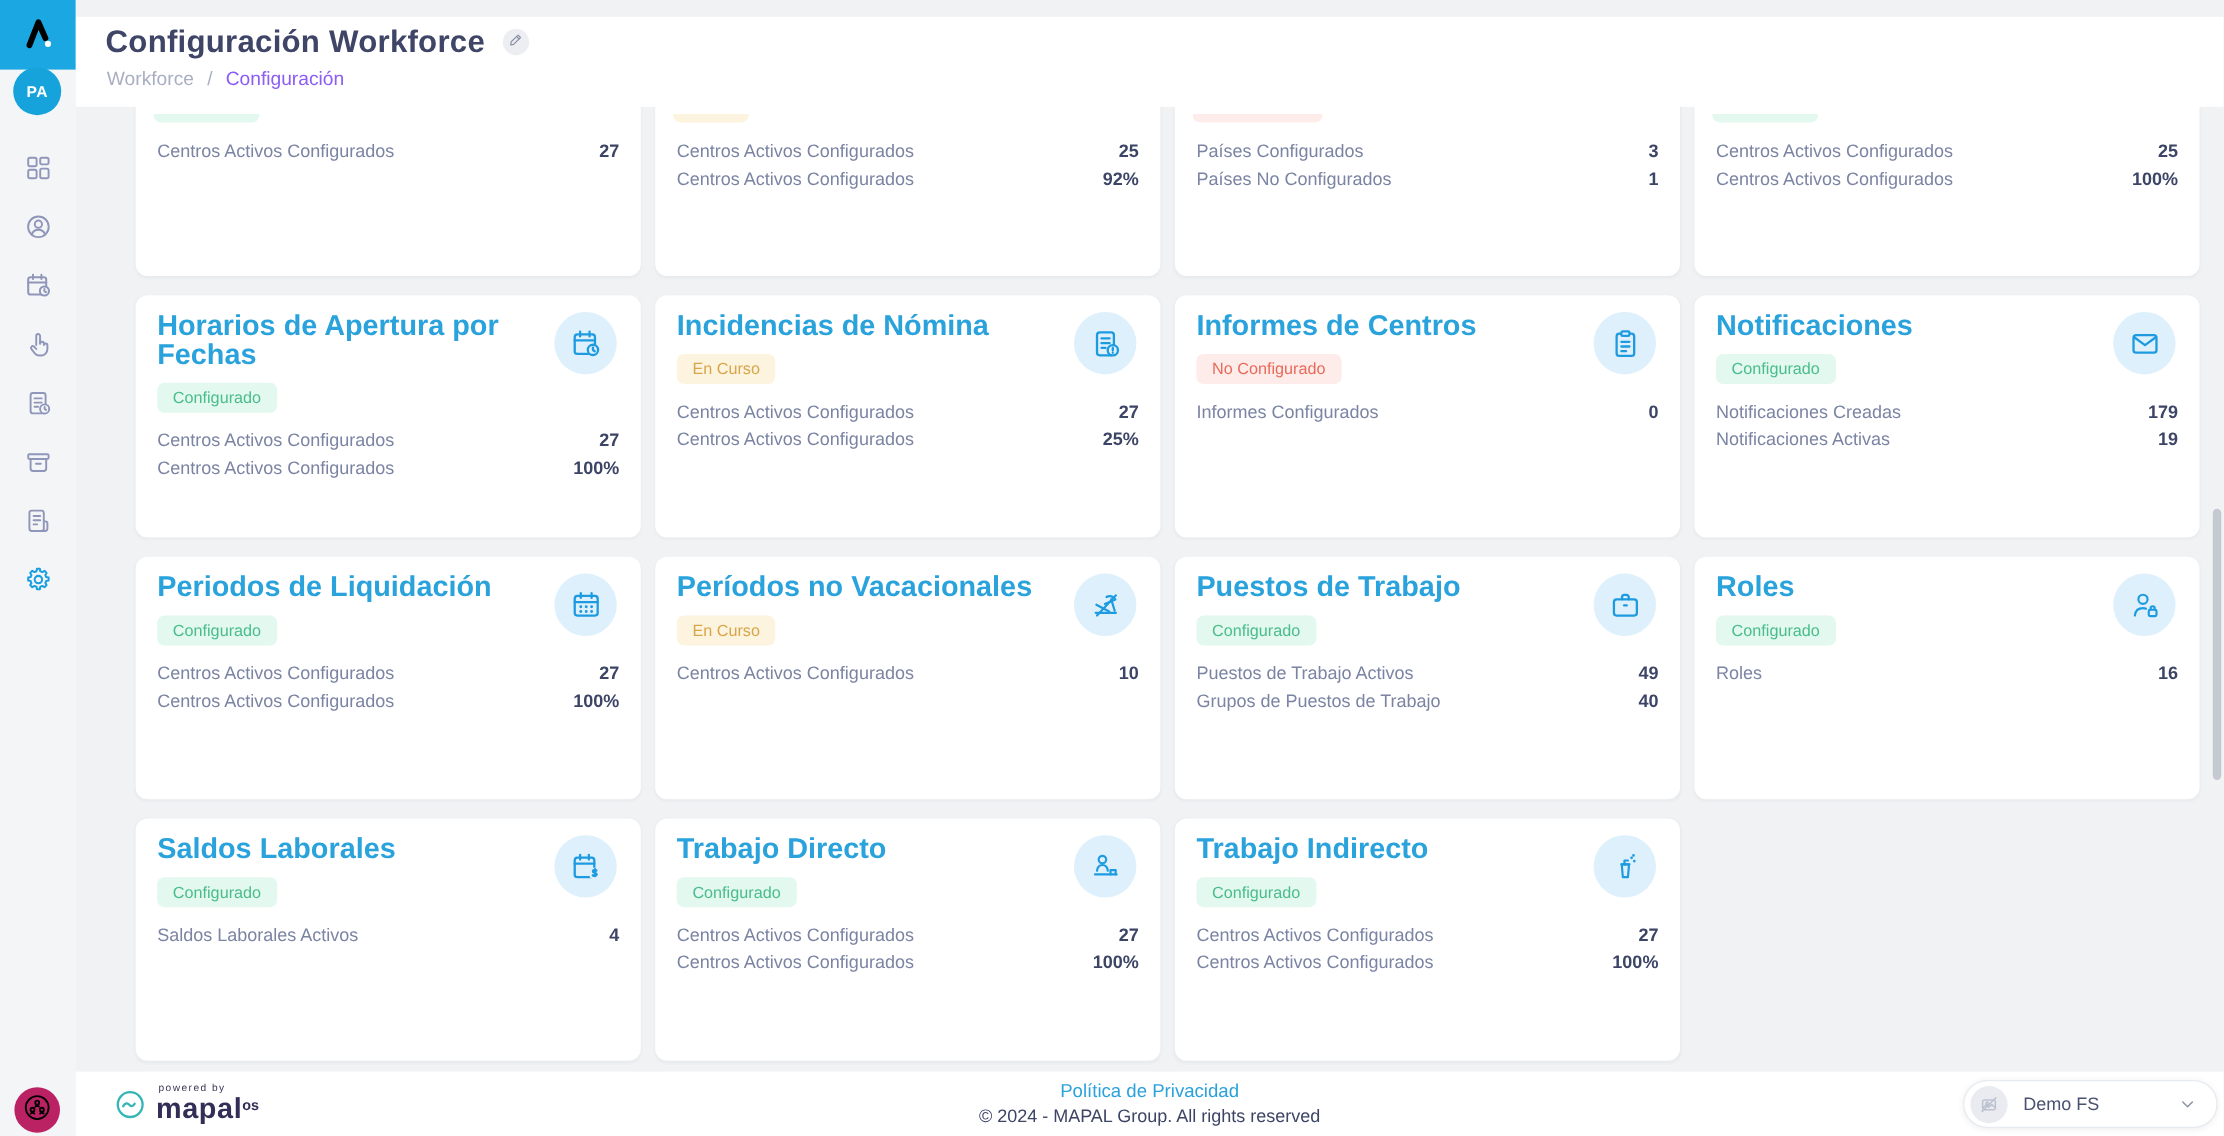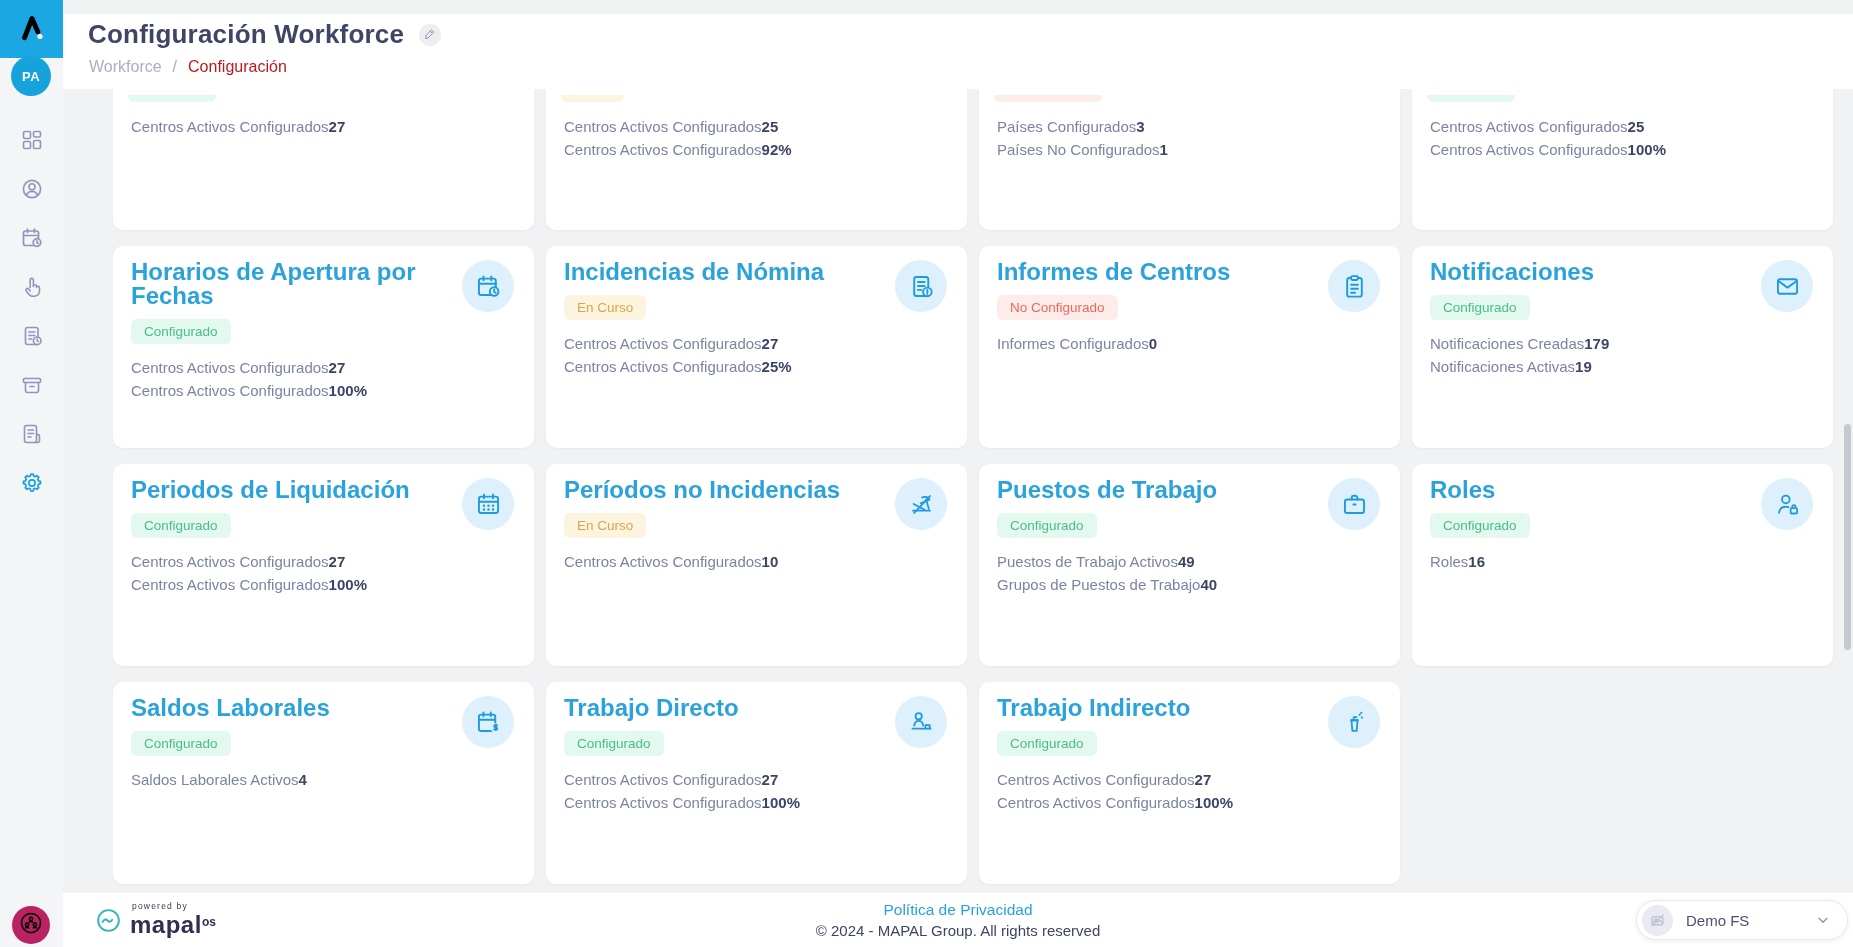--- a/index.html
+++ b/index.html
@@ -26,41 +26,41 @@
 
   
   .header { position:absolute; left:63px; top:14px; width:1790px; height:75px; background:#fff; z-index:4; }
   .header-title-row { position:absolute; left:25px; top:5px; display:flex; align-items:center; gap:15px; }
   .page-title { font-size:26px; font-weight:bold; color:#3f4566; letter-spacing:.2px; }
   .edit-btn { width:22px; height:22px; border-radius:50%; background:#eceef2; color:#8a90a5;
     display:flex; align-items:center; justify-content:center; cursor:pointer; }
   .edit-btn svg { width:12px; height:12px; }
   .breadcrumb { position:absolute; left:26px; top:44px; font-size:16px; color:#a9afc2; display:flex; gap:11px;text-align:center; }
   .crumb-link { cursor:pointer; }
-  .crumb-current { color:#b91c1c; }
+  .crumb-current { color:#8b5cf6; }
 
   
   .content { position:absolute; left:63px; top:75px; width:1790px; height:818px; overflow:hidden; }
   .grid { position:absolute; left:50px; top:0; display:grid;
     grid-template-columns:repeat(4, 421px); grid-template-rows:155px 202px 202px 202px; gap:16px 12px; }
   .card { background:#fff; border-radius:10px; box-shadow:0 1px 3px rgba(40,50,80,.05);
     position:relative; padding:14px 18px 0 18px; cursor:pointer; }
   .card.clipped { border-radius:0 0 10px 10px; padding-top:0; }
   .sliver { height:7px; border-radius:0 0 6px 6px; margin-top:20px; margin-left:-3px; }
   .sliver.green { width:88px; background:#e3f8ee; }
   .sliver.orange { width:63px; background:#fdf4df; }
   .sliver.red { width:108px; background:#fdece9; }
   .card.clipped .stats { margin-top:13px; }
   .card-title { font-size:24px; font-weight:bold; color:#2aa2db; line-height:24px; padding-right:70px; }
   .badge { display:inline-block; margin-top:11px; padding:5px 13px; border-radius:6px; font-size:13.5px; }
   .badge.green { color:#49bd8b; background:#e3f8ee; }
   .badge.orange { color:#d9a54a; background:#fdf4df; }
   .badge.red { color:#e96a5b; background:#fdece9; }
   .stats { margin-top:12px; }
-  .stat { display:flex; align-items:center; height:23px; }
+  .stat { display:flex; justify-content:space-between; align-items:center; height:23px; }
   .stat-label { font-size:15px; color:#7b84a3; }
   .stat-value { font-size:15px; font-weight:bold; color:#3d4566; }
   .icon-circle { position:absolute; top:14px; right:20px; width:52px; height:52px; border-radius:50%;
     background:#ddf0fc; --icon-bg:#ddf0fc; color:#1e9be0; display:flex; align-items:center; justify-content:center; }
   .icon-circle svg { width:27px; height:27px; display:block; }
 
   
   .footer { position:absolute; left:63px; bottom:0; width:1790px; height:54px; background:#fff; z-index:4; }
   .footer-brand { position:absolute; left:32px; top:9px; display:flex; align-items:flex-end; gap:8px; }
   .brand-circle { width:27px; height:27px; color:#35b6b4; margin-bottom:3px; }
@@ -351,21 +351,21 @@
       <span>
             <svg viewBox="0 0 24 24" fill="none" stroke="currentColor" stroke-linecap="round" stroke-linejoin="round" stroke-width="1.6">
               <path d="M12.5 5.8a4.8 4.8 0 0 1 6.6 1.8l-7.8 3.3"></path>
               <path d="M16 7.5l2.6 8.5"></path>
               <path d="M5 11.5l9.5 5"></path>
               <path d="M4.5 17.5h15"></path>
               <path d="M19.5 4.5L5.5 19.5"></path>
             </svg>
           </span>
     </div>
-    <div class="card-title">Períodos no Incidencias</div>
+    <div class="card-title">Períodos no Vacacionales</div>
     <span class="badge orange">En Curso</span>
     <div class="stats">
   <div class="stat">
     <span class="stat-label">Centros Activos Configurados</span>
     <span class="stat-value">10</span>
   </div>
 </div>
   </div>
 
   <div class="card">

